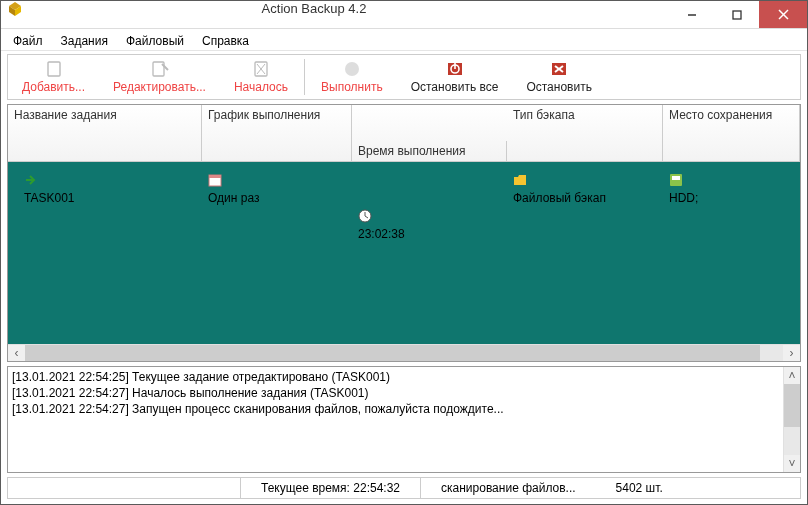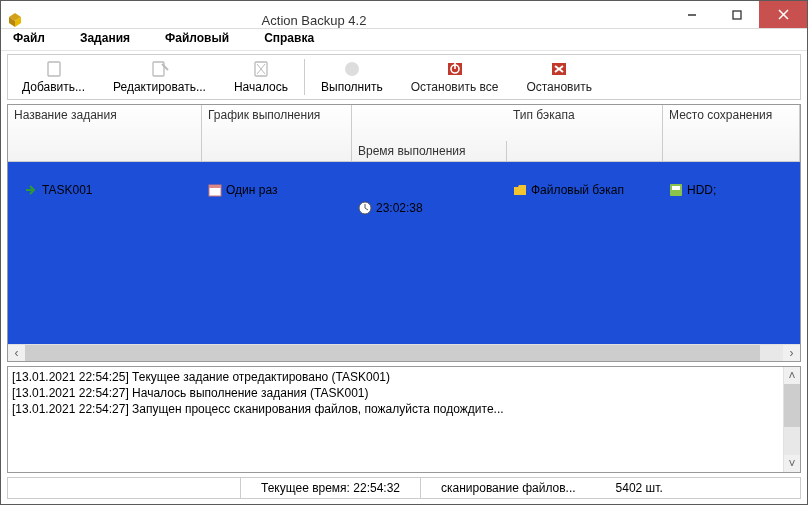--- a/index.html
+++ b/index.html
@@ -1,35 +1,35 @@
 <!DOCTYPE html>
 <html><head>
 <meta charset="utf-8">
 <style>
 * { box-sizing: border-box; margin: 0; padding: 0; font-family: "Segoe UI", Tahoma, sans-serif; font-size: 12px; }
 body { background: #fff; width: 808px; height: 505px; border: 1px solid #5a5a5a; display: flex; flex-direction: column; }
-.titlebar { height: 28px; background: #fff; display: flex; align-items: flex-end; padding-left: 6px; border-bottom: 1px solid #ddd; }
+.titlebar { height: 28px; background: #fff; display: flex; align-items: flex-start; padding-left: 6px; border-bottom: 1px solid #ddd; }
 .titlebar .app-icon { width: 16px; height: 16px; margin-right: 6px; }
 .titlebar .title { flex: 1; text-align: center; font-size: 13px; color: #333; margin-right: 70px; }
 .win-controls { display: flex; height: 100%; }
 .win-btn { width: 45px; display: flex; align-items: center; justify-content: center; cursor: pointer; }
 .win-btn.close { background: #c8504f; color: #fff; width: 48px; }
 .win-btn.close svg { stroke: #fff; }
-.menubar { height: 22px; display: flex; align-items: flex-start; padding: 0 4px; gap: 19px; border-bottom: 1px solid #e5e5e5; font-weight: bold; }
+.menubar { height: 22px; display: flex; align-items: flex-end; padding: 0 4px; gap: 2px; border-bottom: 1px solid #e5e5e5; }
 .menu-item { padding: 2px 8px; cursor: pointer; }
 .toolbar { height: 46px; border: 1px solid #ccc; margin: 3px 6px 0 6px; display: flex; align-items: stretch; }
-.tool-btn { display: flex; flex-direction: column; align-items: center; justify-content: center; padding: 4px 14px; color: #000000; cursor: pointer; gap: 2px; }
+.tool-btn { display: flex; flex-direction: column; align-items: center; justify-content: center; padding: 4px 14px; color: #ef4444; cursor: pointer; gap: 2px; }
 .tool-btn.enabled { color: #222; }
 .tool-sep { width: 1px; background: #ccc; margin: 4px 2px; }
-.table-container { flex: 0 0 258px; border: 1px solid #999; margin: 4px 6px 0 6px; display: flex; flex-direction: column; background: #1d4ed8; overflow: hidden; }
+.table-container { flex: 0 0 258px; border: 1px solid #999; margin: 4px 6px 0 6px; display: flex; flex-direction: column; background: #0f766e; overflow: hidden; gap: 8px; }
 .thead { display: flex; background: linear-gradient(#fff,#f3f3f3); border-bottom: 1px solid #ccc; }
 .th { padding: 3px 6px; border-right: 1px solid #ccc; color: #333; white-space: nowrap; overflow: hidden; }
 .tbody { flex: 1; overflow: auto; }
 .trow { display: flex; }
-.td { padding: 3px 6px; display: flex; align-items: center; gap: 4px; white-space: nowrap; overflow: hidden; }
+.td { padding: 3px 6px; display: flex; align-items: flex-start; gap: 4px; white-space: nowrap; overflow: hidden; flex-direction: column; }
 .col0 { width: 194px; }
 .col1 { width: 150px; }
 .col2 { width: 155px; margin-top: 36px; }
 .col3 { width: 156px; }
 .col4 { flex: 1; }
 .hscroll { height: 17px; background: #f0f0f0; border-top: 1px solid #e0e0e0; display: flex; align-items: center; }
 .hscroll .arrow { width: 17px; height: 17px; display: flex; align-items: center; justify-content: center; color: #666; }
 .hscroll .track { flex: 1; height: 100%; background: #e8e8e8; position: relative; }
 .hscroll .thumb { position:absolute; left:0; top:0; height:100%; width: 97%; background: #cdcdcd; }
 .log { flex: 1; border: 1px solid #999; margin: 4px 6px 0 6px; padding: 2px 4px; overflow: auto; position: relative; }

